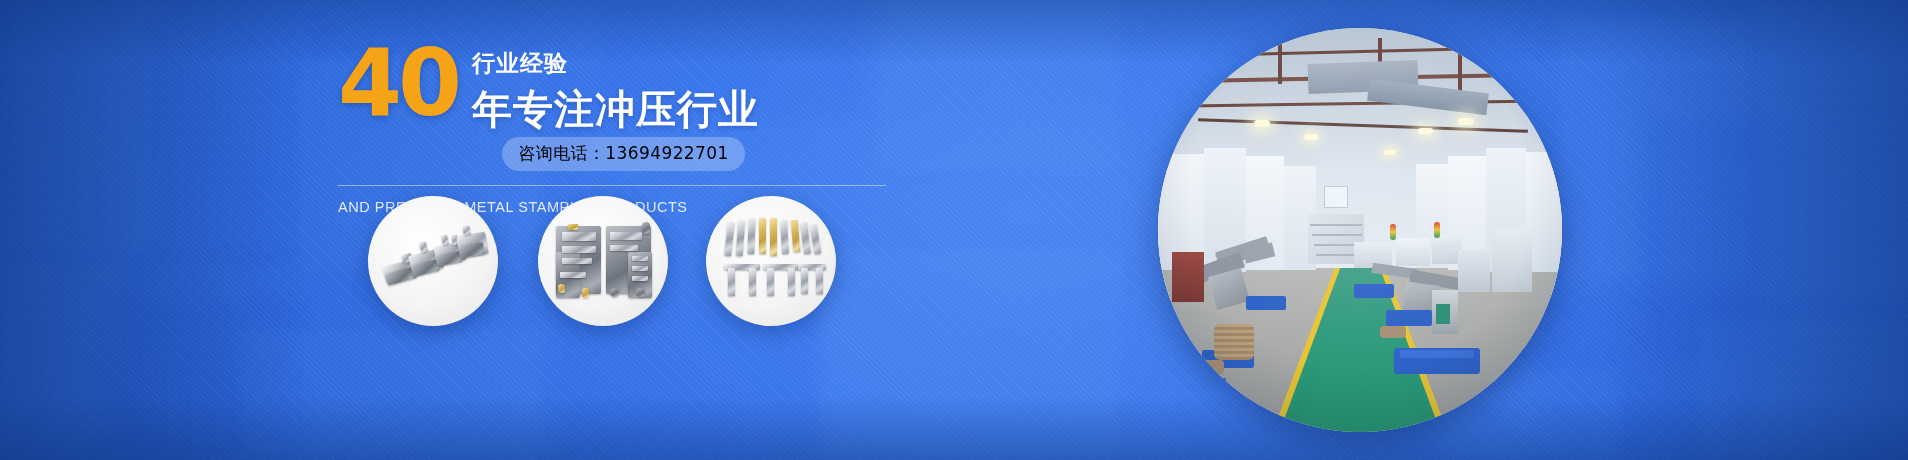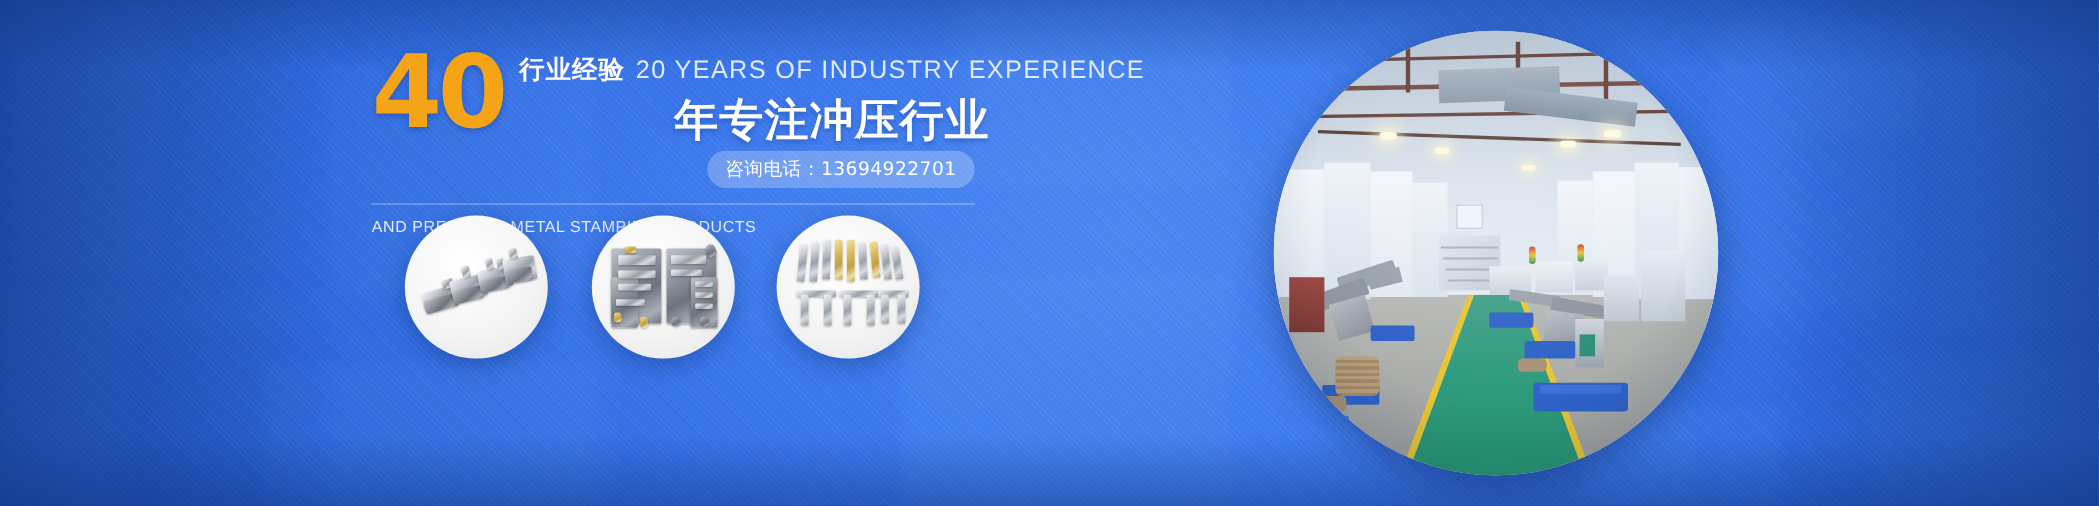--- a/index.html
+++ b/index.html
@@ -100,21 +100,21 @@
     letter-spacing:1px;
     font-family:"DejaVu Sans","Liberation Sans",sans-serif;
     text-shadow:0 2px 5px rgba(10,40,110,.30);
   }
   .phone-pill{
     margin-left:16px;
     background:rgba(255,255,255,.26);
     border-radius:18px;
     padding:5px 16px 6px 16px;
     font-size:17px;
-    color:#ffffff;
+    color:#000000;
     letter-spacing:.4px;
     font-family:"DejaVu Sans","Liberation Sans",sans-serif;
   }
   .rule{
     margin-top:14px;
     width:548px;
     height:1px;
     background:rgba(255,255,255,.45);
   }
   .sub-en{
@@ -200,21 +200,20 @@
   <div class="bg-vignette"></div>
 
   <div class="copy">
 
     <div class="headline-row">
       <div class="big-number">40</div>
 
       <div class="head-text">
         <div class="line-1">
           <span class="cn-small">行业经验</span>
-          <span class="en-small">20 YEARS OF INDUSTRY EXPERIENCE</span>
         </div>
         <div class="line-2">
           <span class="cn-big">年专注冲压行业</span>
           <span class="phone-pill">咨询电话：13694922701</span>
         </div>
       </div>
     </div>
 
     <div class="rule"></div>
 

